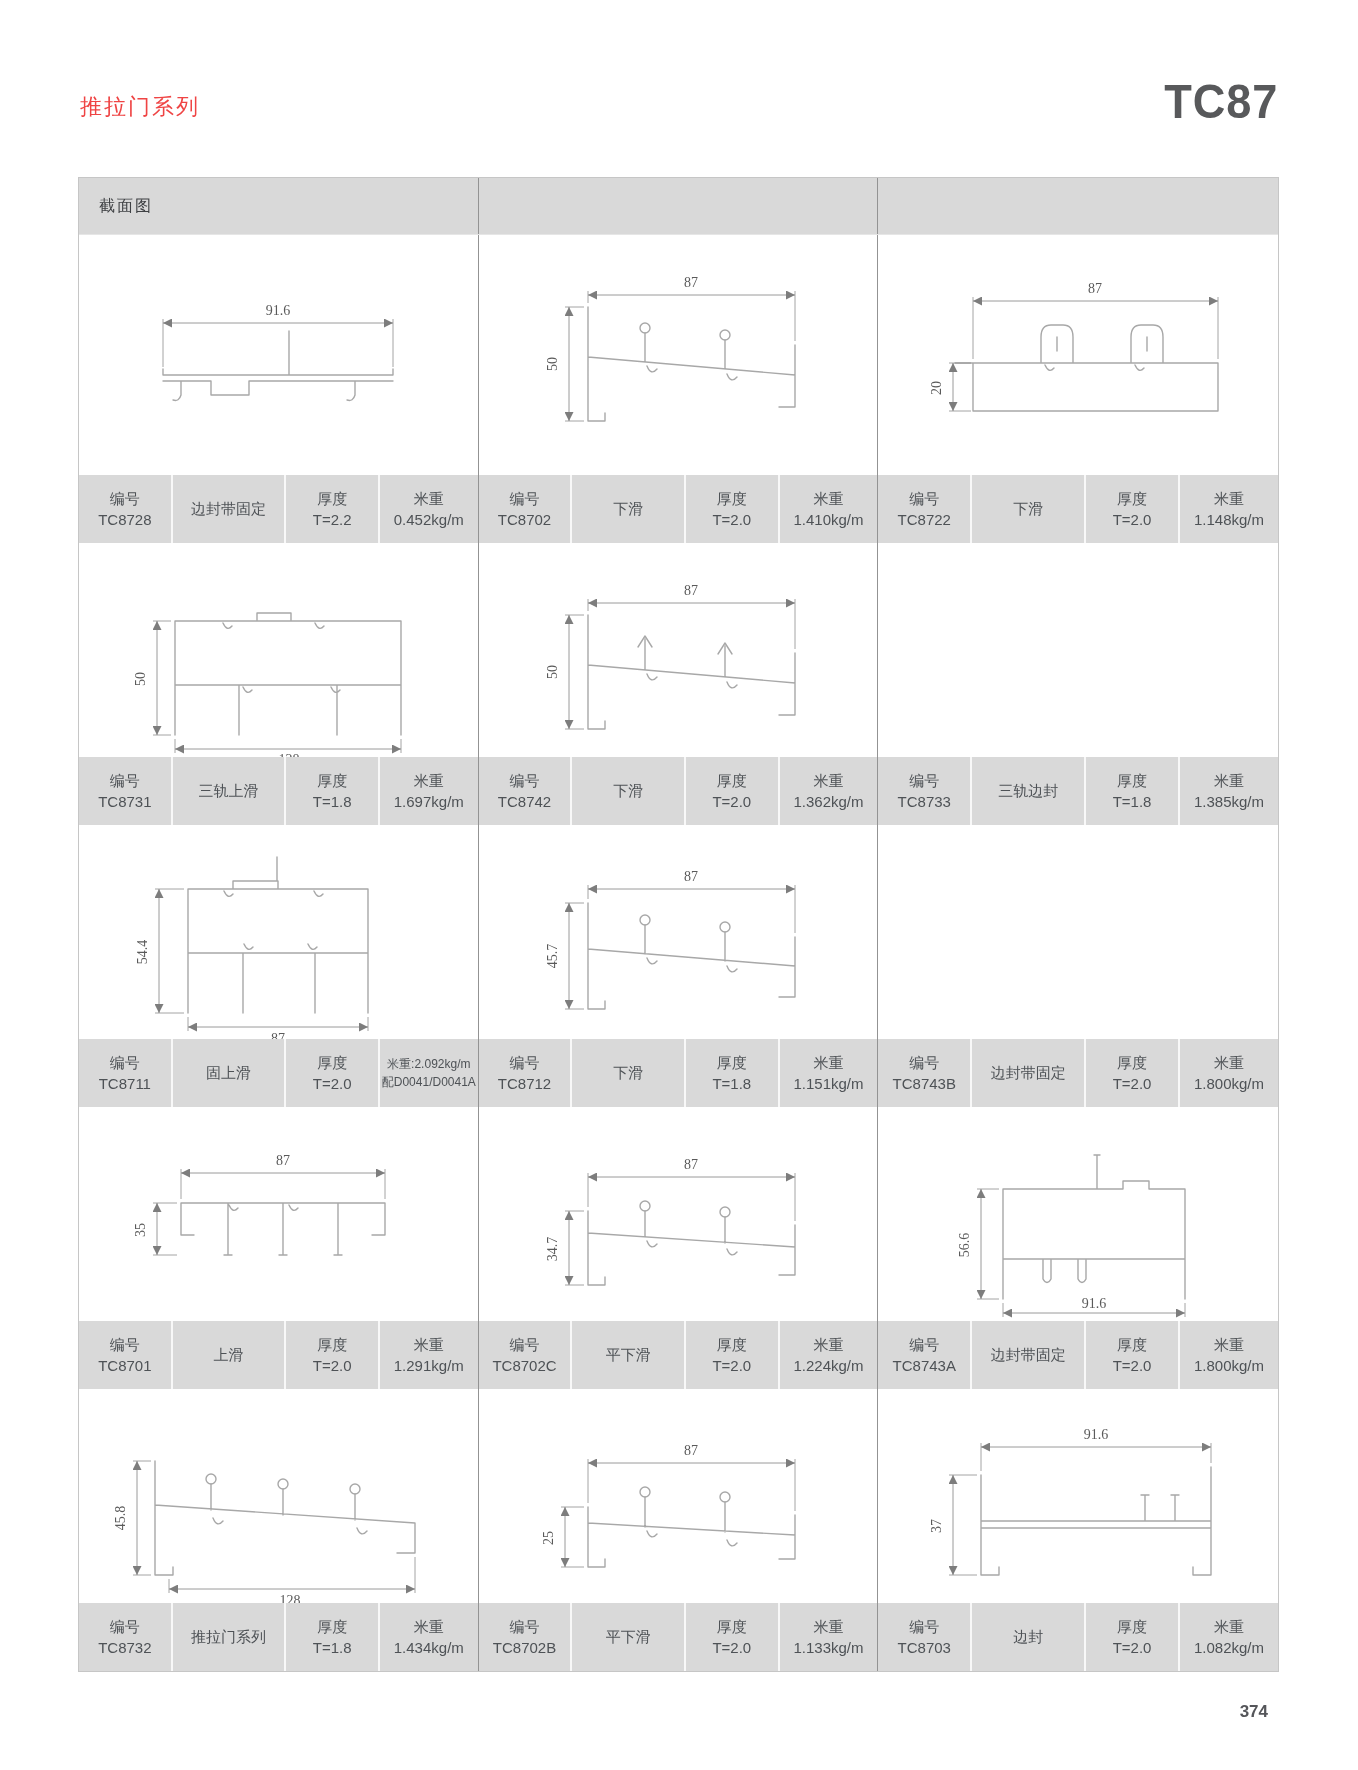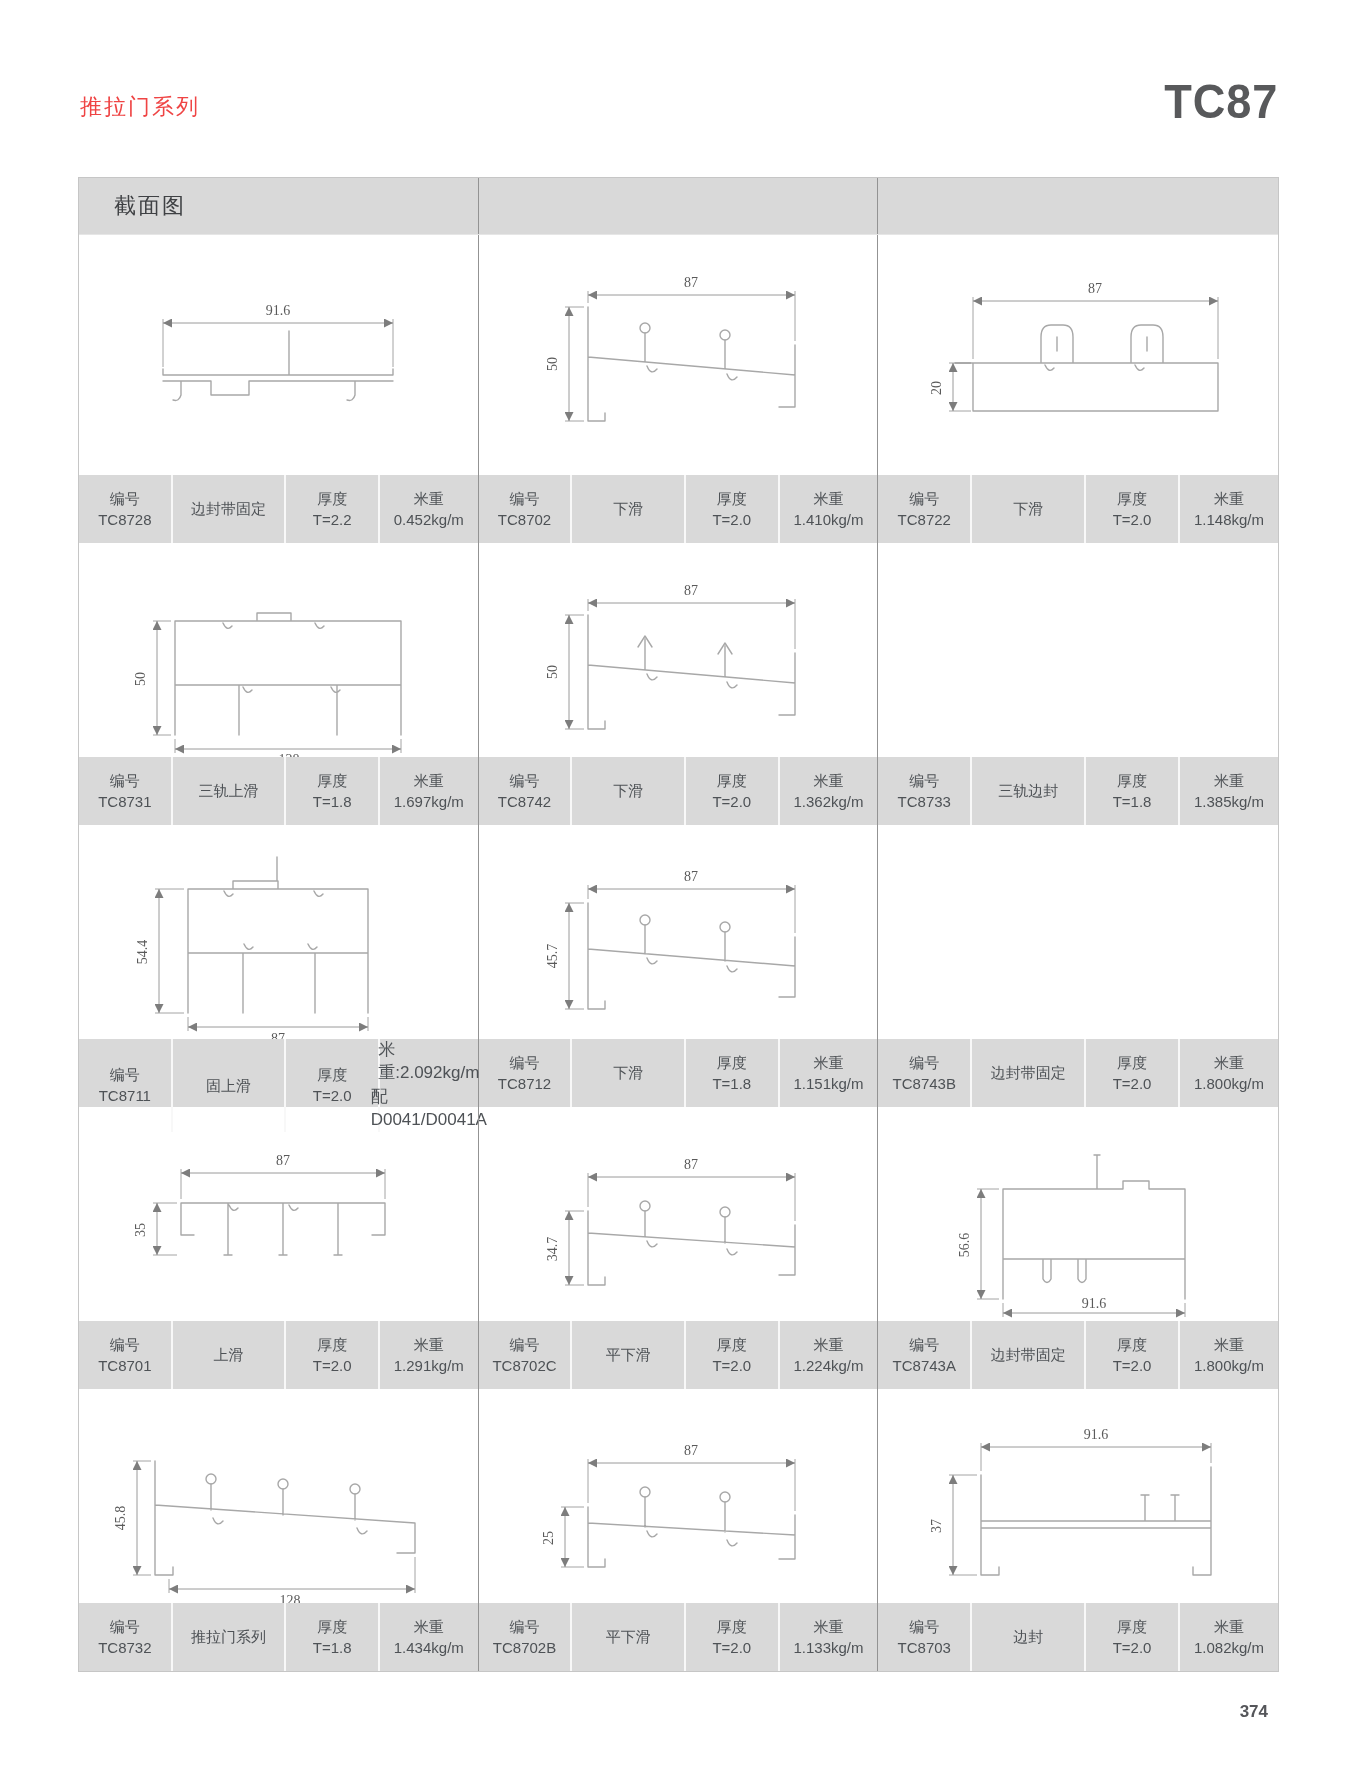--- a/index.html
+++ b/index.html
@@ -10,29 +10,29 @@
   .series-title{position:absolute;left:0;top:14px;font-size:22px;letter-spacing:2px;color:#ef4444;}
   .model-title{position:absolute;right:0;top:-4px;font-size:48px;font-weight:700;color:#58595b;
                letter-spacing:1px;transform:scaleX(.94);transform-origin:right center;}
   
   .sheet{position:absolute;left:78px;top:177px;width:1199px;border:1px solid #c6c6c6;background:#fff;}
   .row{display:grid;grid-template-columns:1fr 1fr 1fr;}
   .row > .cell{position:relative;}
   .row > .cell:nth-child(1),.row > .cell:nth-child(2){border-right:1px solid #939393;}
   .thead{height:56px;background:#d9d9d9;border-bottom:1px solid #e6e6e6;}
   .thead .cell{display:flex;align-items:center;}
-  .section-label{font-size:22px;color:#3f4144;letter-spacing:2px;padding-left:35px;}
+  .section-label{font-size:16px;color:#3f4144;letter-spacing:2px;padding-left:20px;}
   .draw{height:214px;}
   .draw.tall{height:240px;}
   .draw .cell{display:flex;align-items:flex-start;justify-content:center;}
   .info .cell{height:68px;display:grid;grid-template-columns:23% 28.5% 23.5% 25%;background:#d9d9d9;}
   .icell{display:flex;flex-direction:column;justify-content:center;align-items:center;gap:1px;}
   .icell + .icell{border-left:2px solid #f8f8f8;}
   .lbl,.val{font-size:15px;line-height:1.3;color:#4e5256;}
-  .val.sm{font-size:17px;line-height:1.35;}
+  .val.sm{font-size:12px;line-height:1.35;}
   
   svg.dwg{display:block;}
   .profile{fill:none;stroke:#a8a8a8;stroke-width:1.4;stroke-linecap:round;stroke-linejoin:round;}
   .ext{fill:none;stroke:#8e8e8e;stroke-width:0.8;}
   .dimline{stroke:#8e8e8e;stroke-width:0.9;marker-start:url(#arr);marker-end:url(#arr);}
   text.dim{font-family:"Liberation Serif",serif;font-size:14px;fill:#5a5a5a;}
   
   .page-number{position:absolute;right:90px;top:1702px;font-size:17px;font-weight:700;color:#55565a;}
 </style>
 </head>

